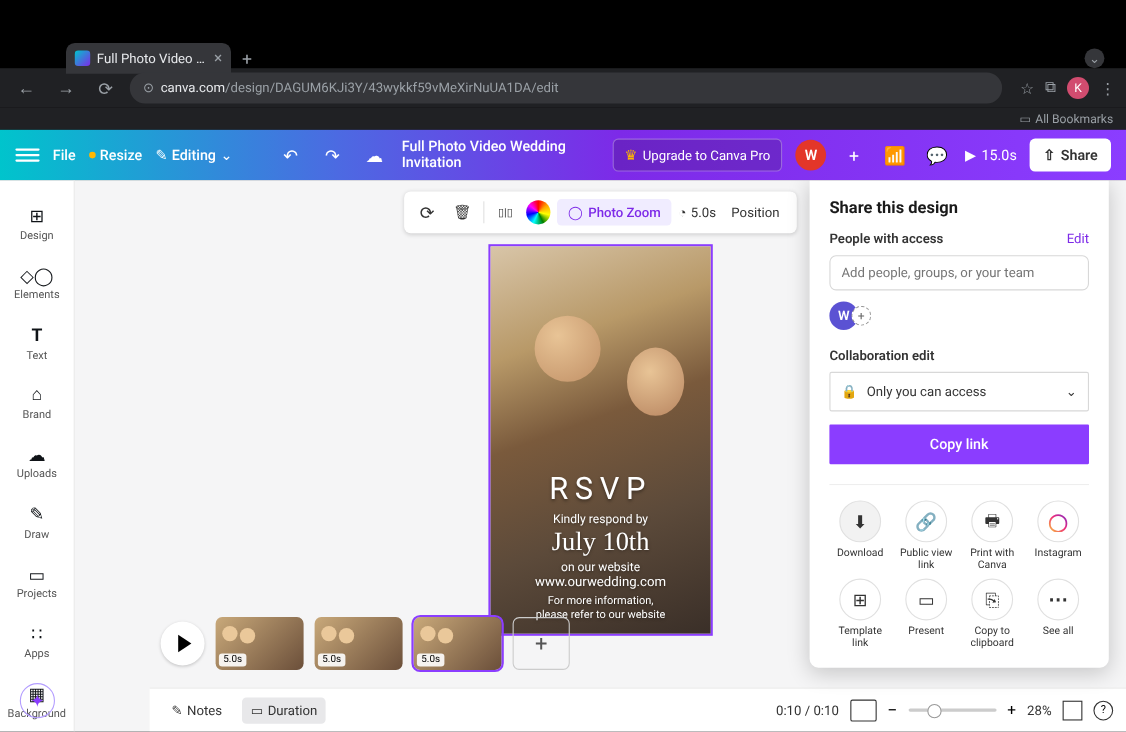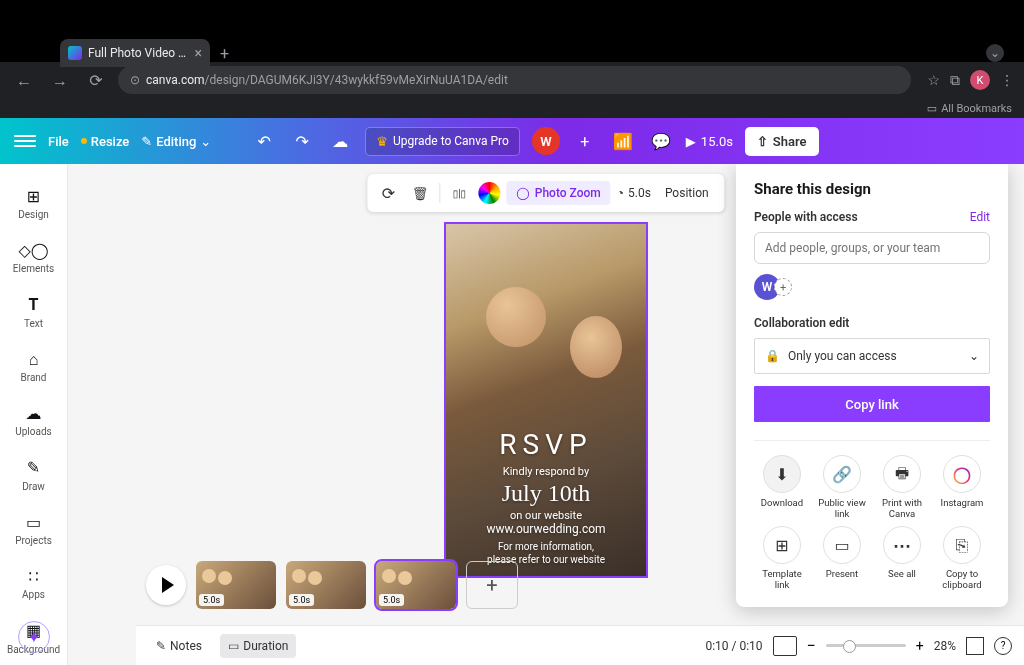--- a/index.html
+++ b/index.html
@@ -183,20 +183,23 @@
     </div>
   <div class="hlink">
       <span>✎</span>
       <span>Editing</span>
       <span>⌄</span>
     </div>
   <div style="width:16px"></div>
   <div class="header-icon i-undo"></div>
   <div class="header-icon i-redo"></div>
   <div class="header-icon i-cloud"></div>
+  <div class="hspacer">
+      <span class="design-name">Full Photo Video Wedding Invitation</span>
+    </div>
   <div class="upgrade">
       <span class="crown">♛</span>
       <span>Upgrade to Canva Pro</span>
     </div>
   <div class="avatar-w">W</div>
   <div class="header-icon">+</div>
   <div class="header-icon">📶</div>
   <div class="header-icon">💬</div>
   <div class="play-time">
       <span>▶</span>
@@ -361,24 +364,24 @@
           </div>
         <div class="sp-option">
             <div class="sp-option-icon i-template"></div>
             <span class="sp-option-lbl">Template link</span>
           </div>
         <div class="sp-option">
             <div class="sp-option-icon">▭</div>
             <span class="sp-option-lbl">Present</span>
           </div>
         <div class="sp-option">
+            <div class="sp-option-icon i-clipboard"></div>
+            <span class="sp-option-lbl">Copy to clipboard</span>
+          </div>
+        <div class="sp-option">
             <div class="sp-option-icon i-more"></div>
             <span class="sp-option-lbl">See all</span>
           </div>
-        <div class="sp-option">
-            <div class="sp-option-icon i-clipboard"></div>
-            <span class="sp-option-lbl">Copy to clipboard</span>
-          </div>
       </div>
     </div>
 
   </div>
 </div>
 
 </body></html>

